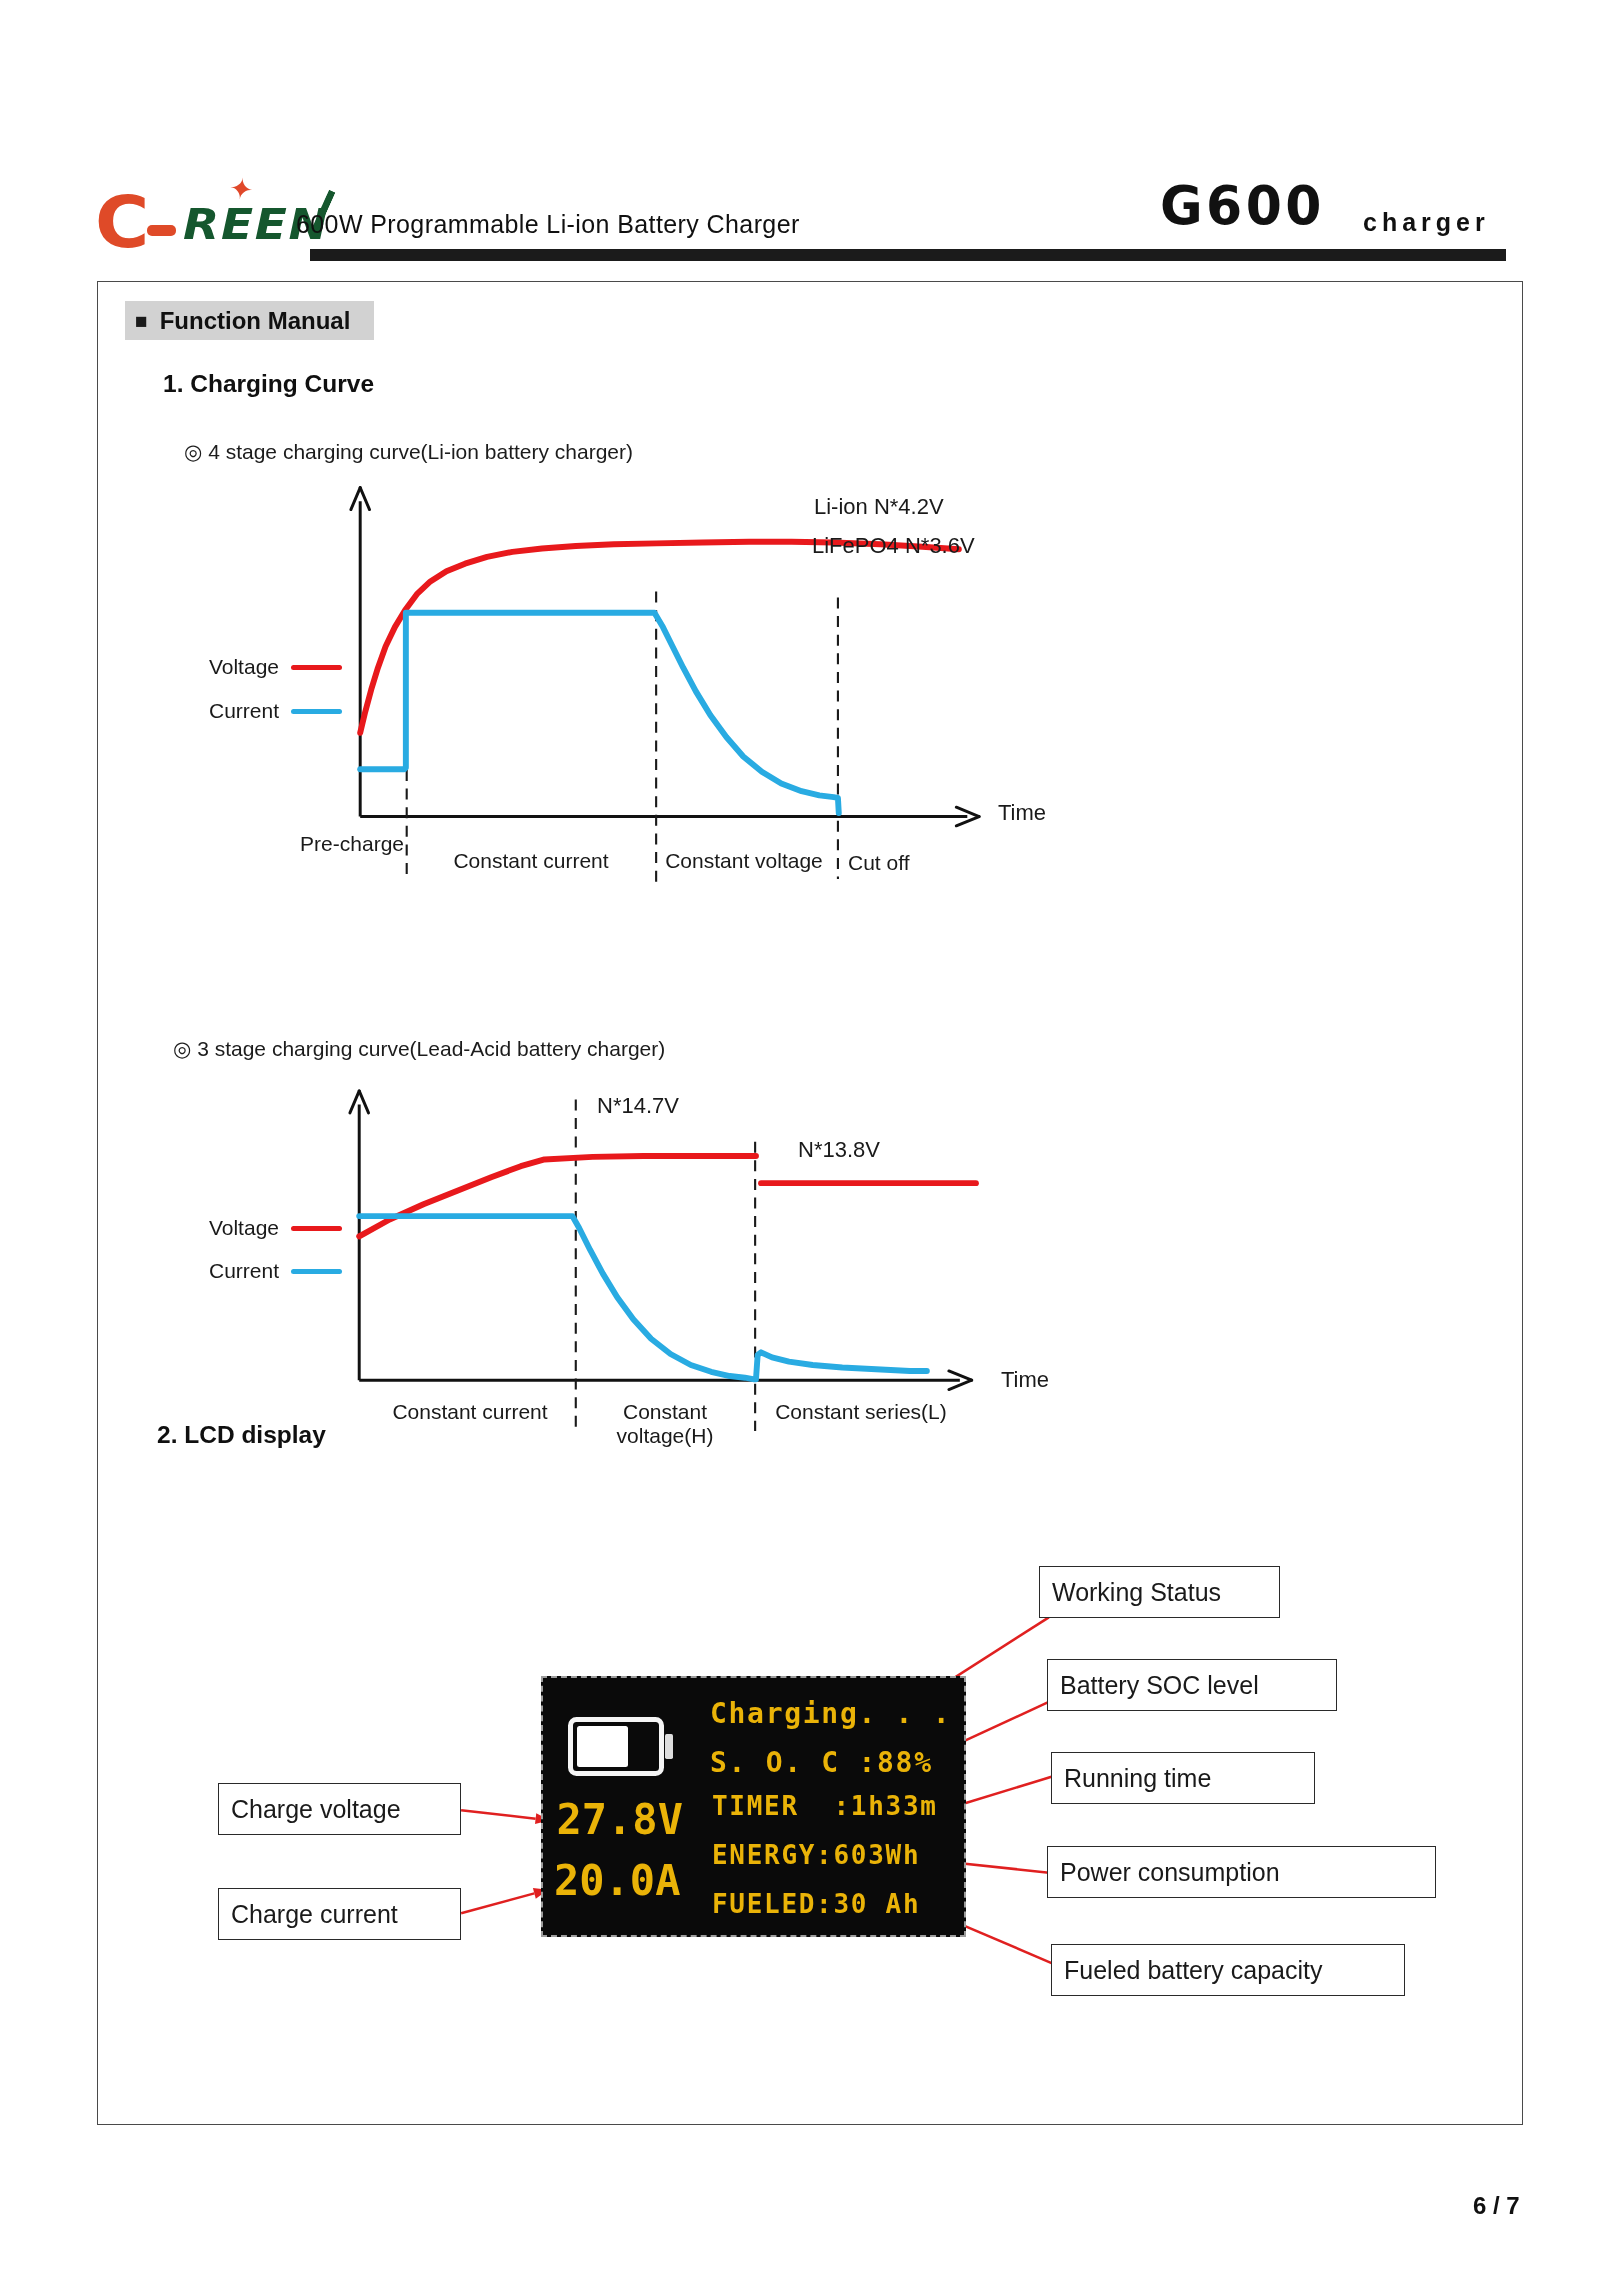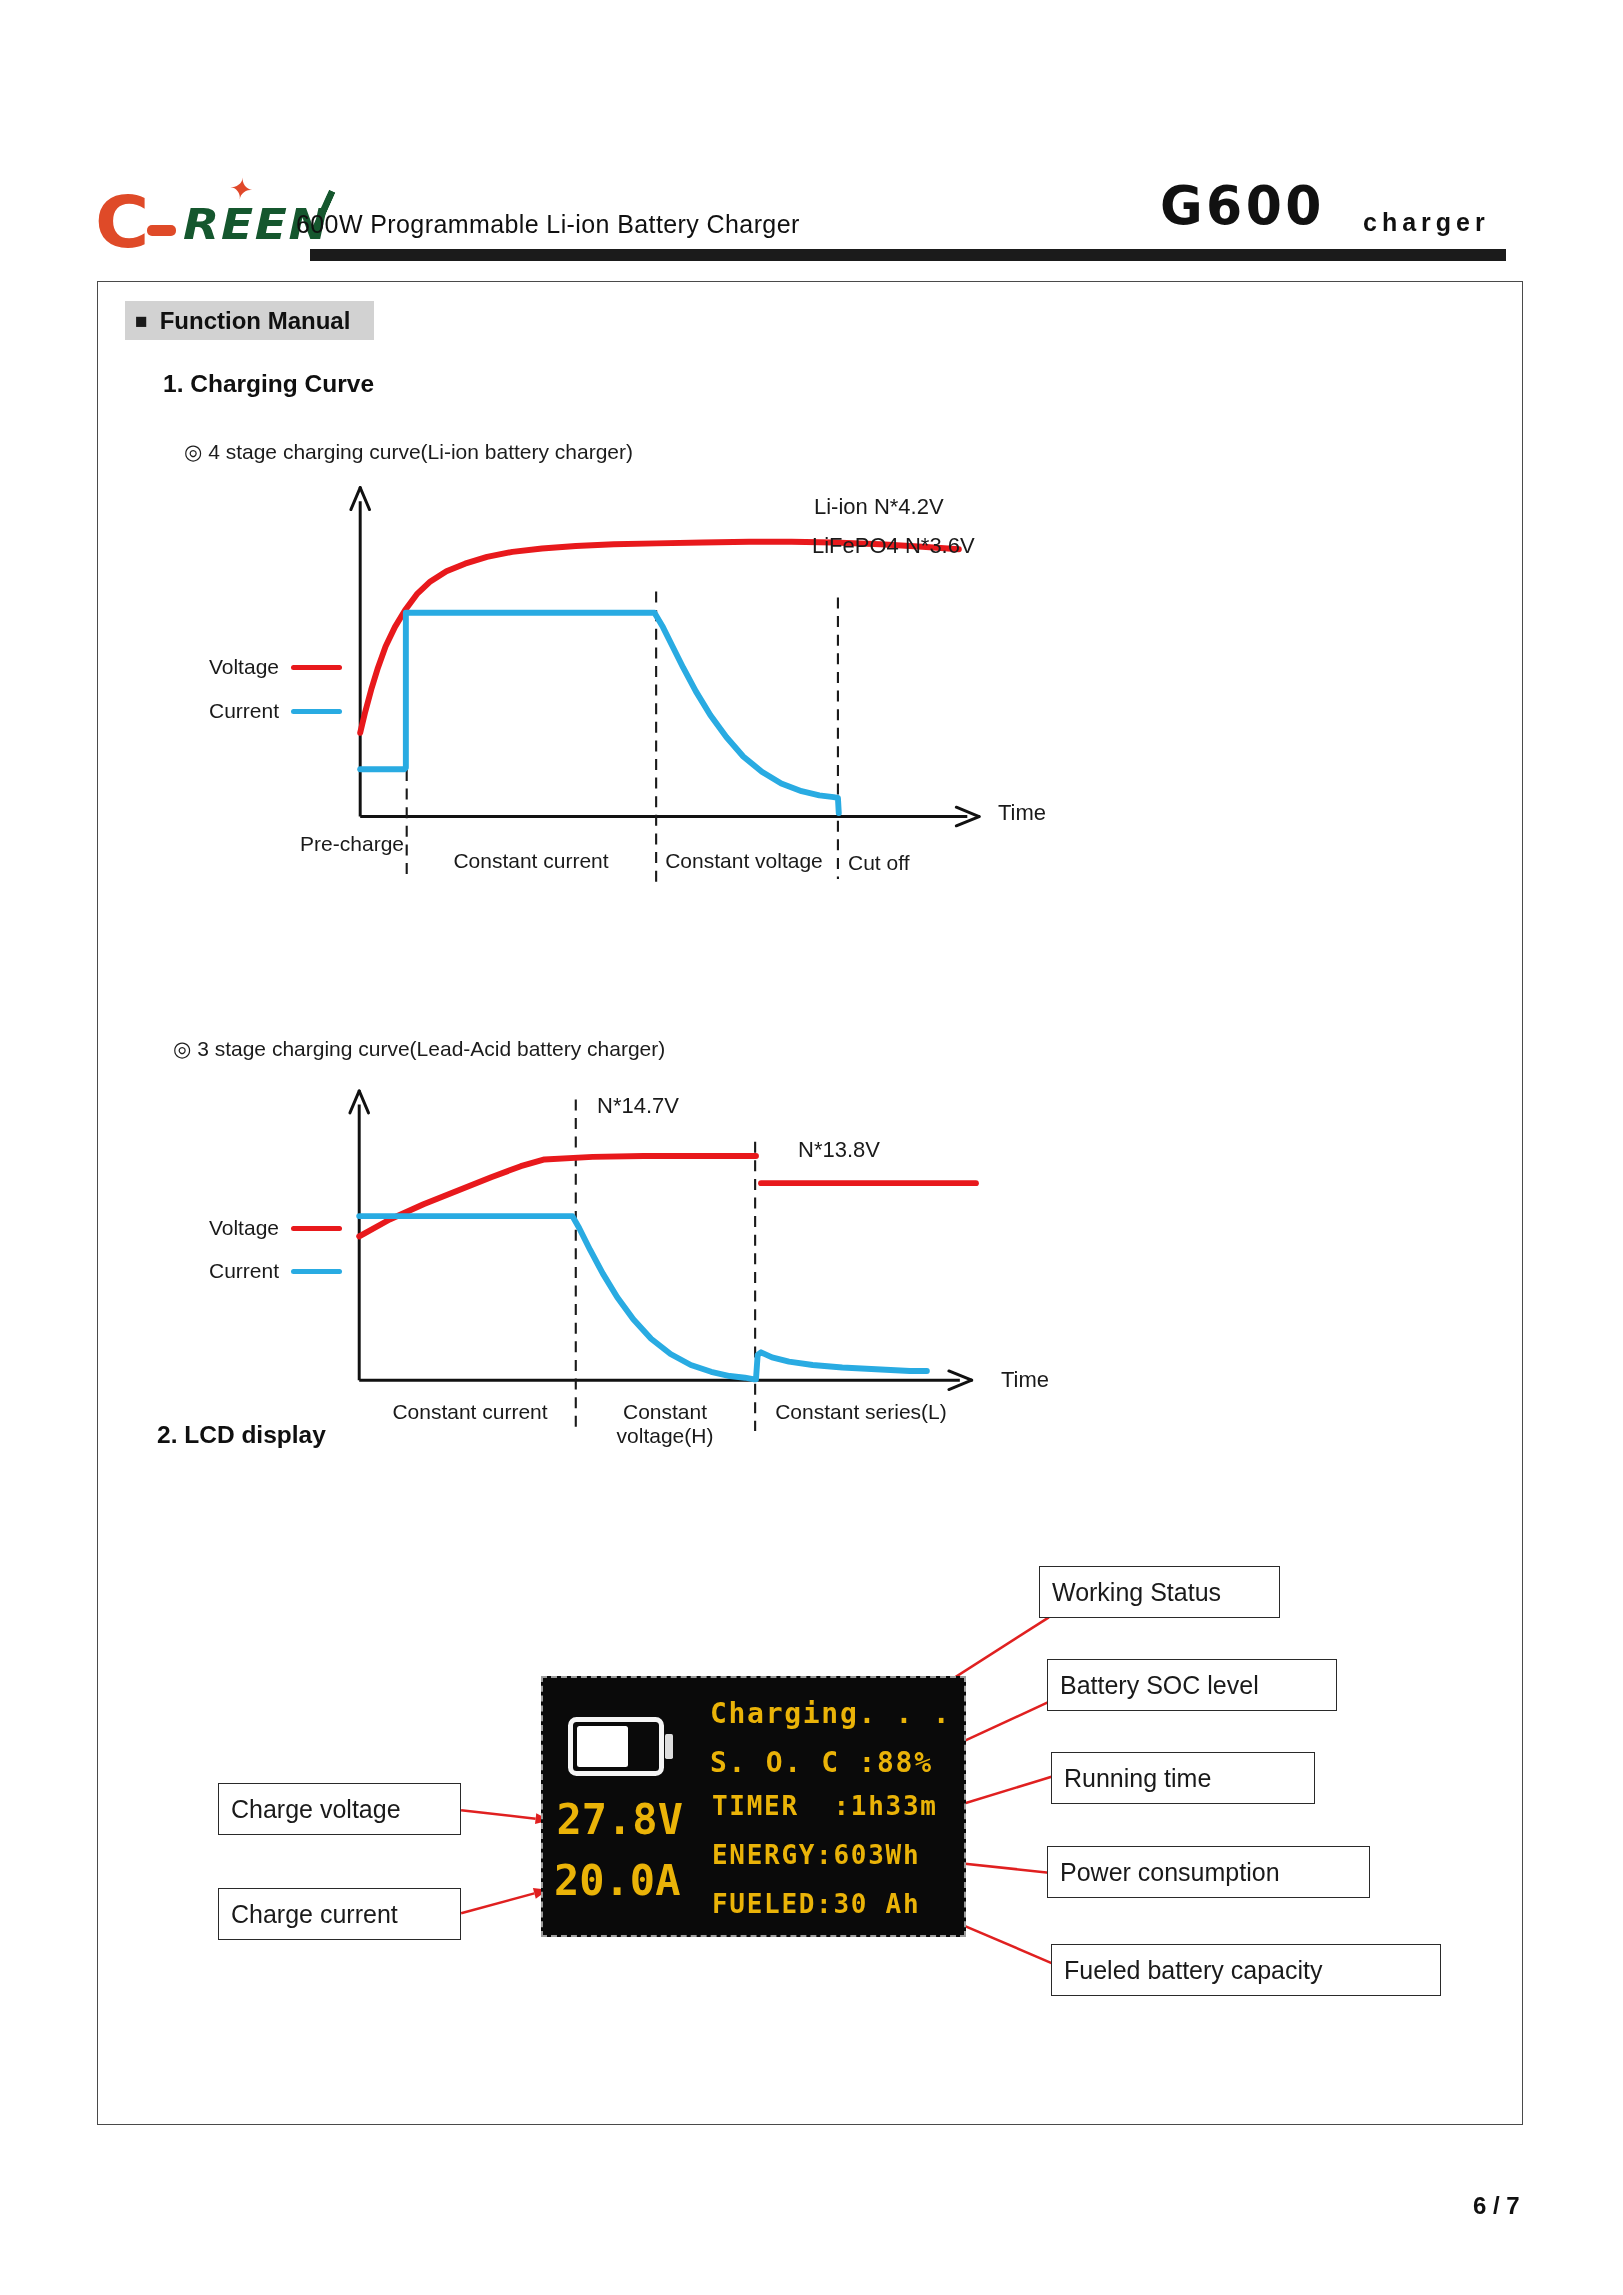--- a/index.html
+++ b/index.html
@@ -58,22 +58,22 @@
   .lcd-volt{left:13.5px;top:117px;font-size:42px;}
   .lcd-curr{left:11px;top:178px;font-size:42px;}
   .batt{position:absolute;left:25px;top:39px;width:86px;height:49px;border:5px solid #f5f5f5;border-radius:8.5px;background:#0a0a0a;}
   .batt-fill{position:absolute;left:4.2px;top:4.2px;bottom:4.2px;width:51px;background:#fff;border-radius:2.5px;}
   .batt-nub{position:absolute;right:-13.5px;top:12px;width:7.6px;height:25px;background:#ddd;border-radius:1.7px;}
 
   .callout{position:absolute;border:1.7px solid #2a2a2a;background:#fff;font-size:25px;color:#1a1a1a;display:flex;align-items:center;padding-left:12px;box-sizing:border-box;z-index:3;white-space:nowrap;}
   .co-ws{left:1039px;top:1566px;width:241px;height:52px;}
   .co-soc{left:1047px;top:1659px;width:290px;height:52px;}
   .co-rt{left:1051px;top:1752px;width:264px;height:52px;}
-  .co-pc{left:1047px;top:1846px;width:323px;height:52px;}
-  .co-fbc{left:1051px;top:1944px;width:390px;height:52px;}
+  .co-pc{left:1047px;top:1846px;width:389px;height:52px;}
+  .co-fbc{left:1051px;top:1944px;width:354px;height:52px;}
   .co-cv{left:218px;top:1783px;width:243px;height:52px;}
   .co-cc{left:218px;top:1888px;width:243px;height:52px;}
 
   .page-num{left:1473px;top:2192px;font-size:24px;font-weight:700;color:#101010;}
 </style>
 </head>
 <body>
 
 <div>
 

